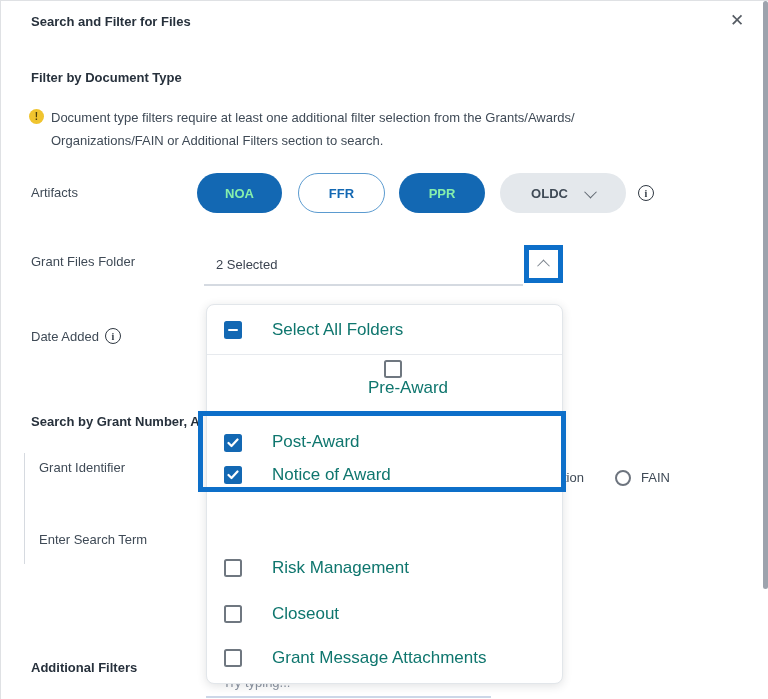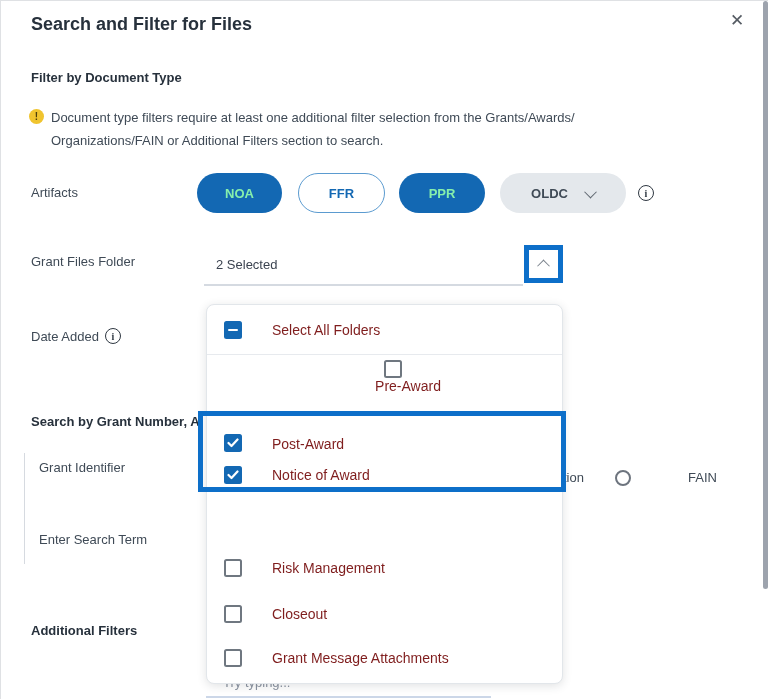--- a/index.html
+++ b/index.html
@@ -6,21 +6,21 @@
   #stage{
     position:relative;width:768px;height:699px;background:#ffffff;
     border-top:1px solid #dfe1e4;border-left:1px solid #dfe1e4;
     font-family:"Liberation Sans","DejaVu Sans",sans-serif;
     overflow:hidden;box-sizing:border-box;color:#3f4a56;
   }
   .abs{position:absolute;}
   .lbl{font-size:13px;color:#3f4a56;}
   .bold{font-weight:bold;color:#27313c;}
   
-  .title{font-size:18px;font-weight:bold;color:#27313c;}
+  .title{font-size:13px;font-weight:bold;color:#27313c;}
   .close-x{font-size:17px;color:#555b63;cursor:pointer;line-height:1;}
   
   .warn-ic{width:15px;height:15px;border-radius:50%;background:#f0c42e;
     display:flex;align-items:center;justify-content:center;
     font-size:10px;font-weight:bold;color:#4d3f08;}
   
   .pill{height:40px;border-radius:20px;display:flex;align-items:center;justify-content:center;
     font-size:13px;font-weight:bold;box-sizing:border-box;cursor:pointer;}
   .pill.sel{background:#1368b3;color:#86efac;}
   .pill.unsel{background:#ffffff;color:#1368b3;border:1.5px solid #5b9bd0;}
@@ -30,21 +30,21 @@
   .chev.up{transform:rotate(-135deg) translate(-1px,-1px);}
   .info-ic{width:16px;height:16px;border-radius:50%;border:1.5px solid #2f3842;color:#2f3842;
     display:flex;align-items:center;justify-content:center;font-size:10px;font-weight:bold;
     font-family:"Liberation Serif","DejaVu Serif",serif;box-sizing:border-box;}
   .underline{height:2px;background:#d5dae1;}
   
   .panel{background:#ffffff;border:1px solid #e2e6ea;border-radius:8px;
     box-shadow:0 2px 10px rgba(40,50,60,.14);z-index:10;}
   .dd-row{position:absolute;left:0;width:100%;height:46px;display:flex;align-items:center;
     padding-left:17px;box-sizing:border-box;cursor:pointer;}
-  .dd-label{font-size:14px;color:#7f1d1d;margin-left:30px;}
+  .dd-label{font-size:17px;color:#0f766e;margin-left:30px;}
   .cb{width:18px;height:18px;border-radius:2.5px;box-sizing:border-box;flex:none;
     display:flex;align-items:center;justify-content:center;}
   .cb.un{border:2px solid #6f7780;background:#fff;}
   .cb.ck{background:#1368b3;}
   .cb.ind{background:#1368b3;}
   .cb .dash{width:10px;height:2.6px;background:#fff;border-radius:1px;}
   .cb svg{display:block;}
   .divider{position:absolute;left:0;width:100%;height:1px;background:#e7eaee;}
   
   .hl-box{border:5px solid #0d6fc9;box-sizing:border-box;z-index:20;background:transparent;}
@@ -90,24 +90,24 @@
 
   <div class="abs lbl" style="left:30px;top:328px;">Date Added</div>
   <div class="abs info-ic" style="left:104px;top:327px;">i</div>
 
   <div class="abs lbl bold" style="left:30px;top:413px;white-space:nowrap;">Search by Grant Number, A</div>
 
   <div class="abs vline" style="left:23px;top:452px;height:111px;"></div>
   <div class="abs lbl" style="left:38px;top:459px;">Grant Identifier</div>
   <div class="abs lbl" style="left:562px;top:469px;">tion</div>
   <div class="abs radio" style="left:614px;top:469px;"></div>
-  <div class="abs lbl" style="left:640px;top:469px;margin-left:47px;">FAIN</div>
+  <div class="abs lbl" style="left:640px;top:469px;">FAIN</div>
   <div class="abs lbl" style="left:38px;top:531px;">Enter Search Term</div>
 
-  <div class="abs lbl bold" style="left:30px;top:622px;">Additional Filters</div>
+  <div class="abs lbl bold" style="left:30px;top:659px;">Additional Filters</div>
   <div class="abs lbl" style="left:30px;top:667px;margin-top:41px;">Program</div>
   <div class="abs hint-clip" style="left:222px;top:674px;">Try typing...</div>
   <div class="abs" style="left:205px;top:695px;width:285px;height:2px;background:#ccd7e8;"></div>
 
   <div class="abs panel" style="left:205px;top:303px;width:355px;height:378px;">
 
     <div class="dd-row" style="top:2px;">
       <span class="cb ind">
           <span class="dash"></span>
         </span>

